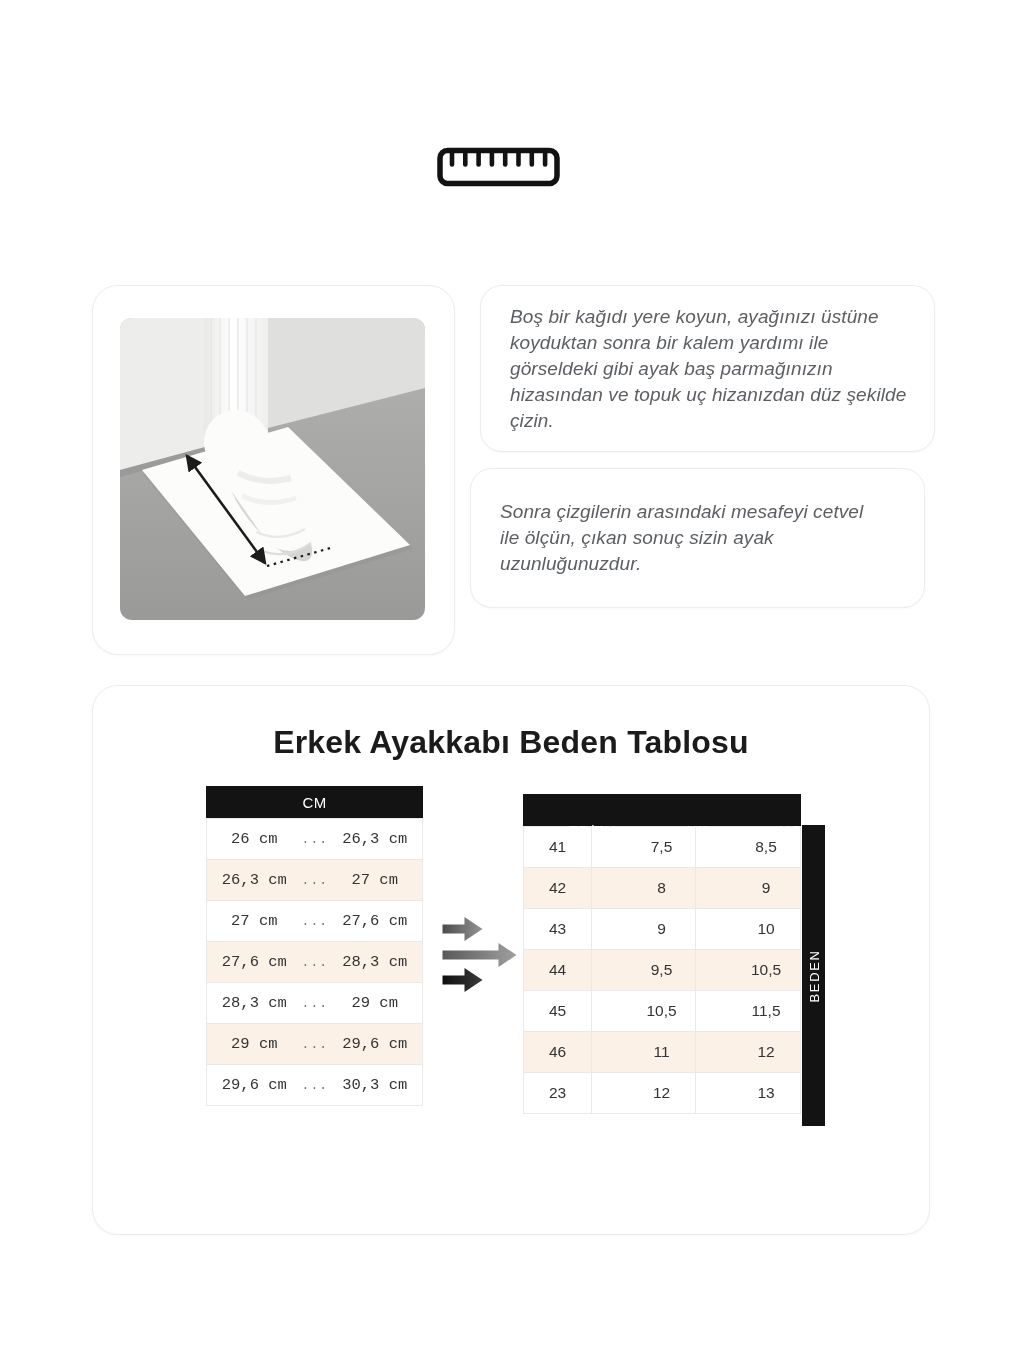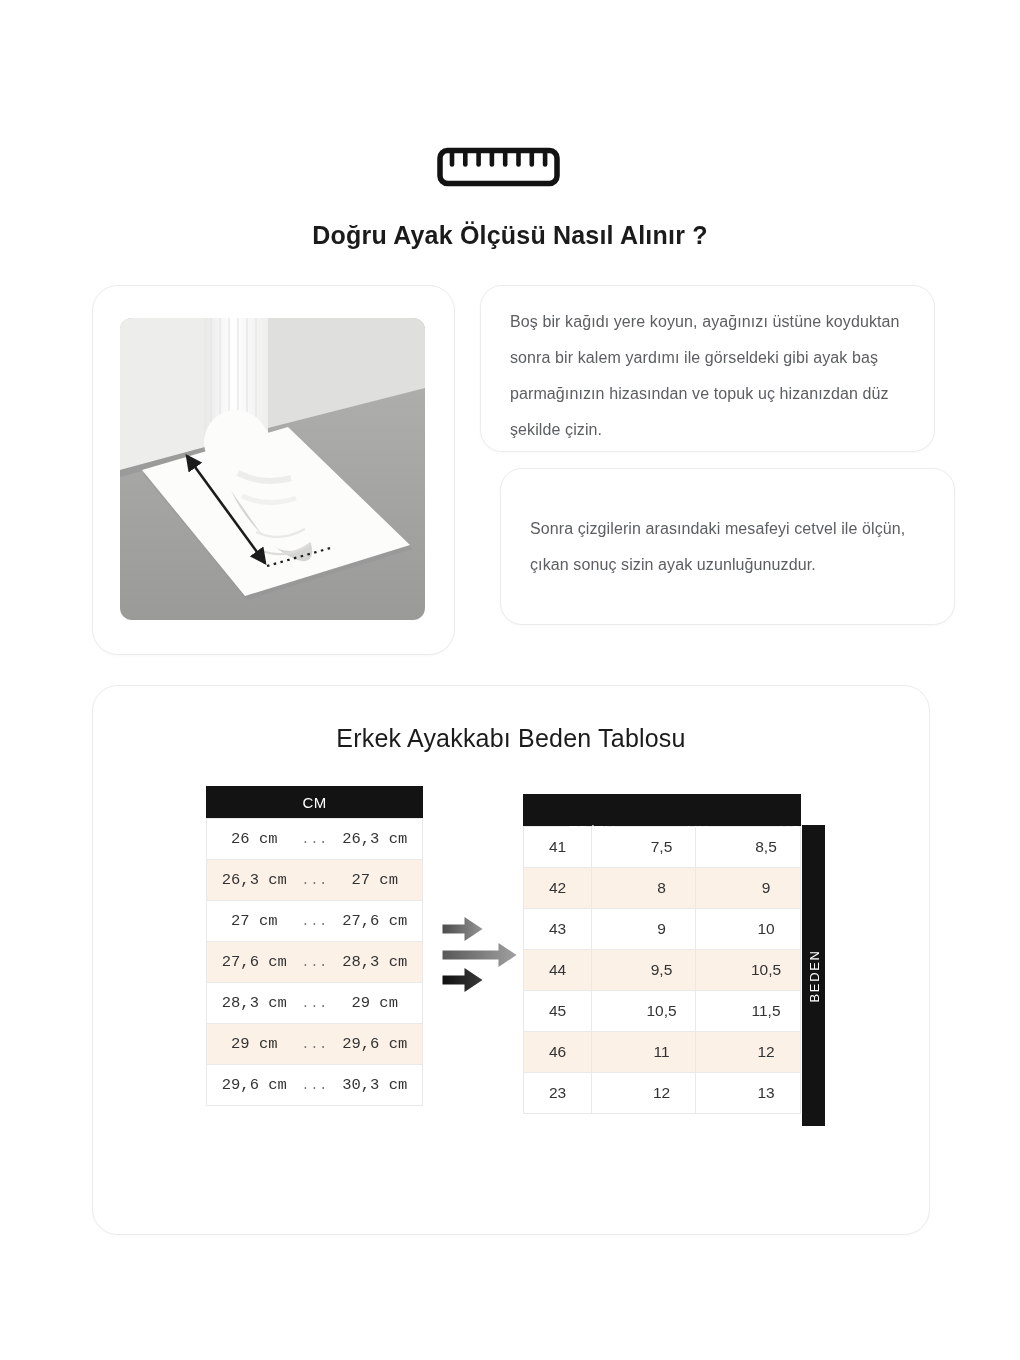--- a/index.html
+++ b/index.html
@@ -13,29 +13,29 @@
     font-size:25px; font-weight:700; color:#1b1b1b; letter-spacing:0.2px; }
 
   .card { position:absolute; background:#ffffff; border:1px solid #ececec; border-radius:22px;
     box-shadow:0 1px 3px rgba(0,0,0,0.03); }
 
   .photo-card { left:92px; top:285px; width:363px; height:370px; border-radius:26px; }
   .photo-frame { position:absolute; left:27px; top:32px; width:305px; height:302px;
     border-radius:12px; overflow:hidden; }
 
   .instr-card-1 { left:480px; top:285px; width:455px; height:167px; }
-  .instr-card-2 { left:500px; top:468px; width:455px; height:157px; }
-  .instr-text { position:absolute; left:29px; width:404px; font-size:16px;
-    line-height:36px; color:#5b5e62; letter-spacing:0.1px; }
+  .instr-card-2 { left:470px; top:468px; width:455px; height:140px; }
+  .instr-text { position:absolute; left:29px; width:404px; font-size:19px;
+    line-height:26px; color:#5b5e62; letter-spacing:0.1px;font-style:italic; }
   .instr-card-1 .instr-text { top:18px; }
   .instr-card-2 .instr-text { top:50%; transform:translateY(-50%); width:386px; }
 
   .size-card { left:92px; top:685px; width:838px; height:550px; border-radius:26px; }
   .size-title { position:absolute; left:0; right:0; top:38px; text-align:center;
-    font-size:25px; font-weight:400; color:#1b1b1b; letter-spacing:0.2px; }
+    font-size:32px; font-weight:700; color:#1b1b1b; letter-spacing:0.2px; }
 
   .tbl { position:absolute; }
   .cm-tbl { left:113px; top:100px; width:217px; }
   .conv-tbl { left:430px; top:108px; width:278px; }
 
   .thead { height:32px; background:var(--header-bg,#131313); color:#fff; font-size:15px;
     display:flex; align-items:center; justify-content:center; letter-spacing:0.4px; }
   .thead.cols3 { display:grid; grid-template-columns:repeat(3,1fr); }
   .thead.cols3 span { text-align:right;margin-top:28px; }
 
@@ -73,21 +73,20 @@
         <line x1="41.6" y1="6" x2="41.6" y2="17.5"></line>
         <line x1="54.9" y1="6" x2="54.9" y2="17.5"></line>
         <line x1="68.2" y1="6" x2="68.2" y2="17.5"></line>
         <line x1="81.5" y1="6" x2="81.5" y2="17.5"></line>
         <line x1="94.8" y1="6" x2="94.8" y2="17.5"></line>
         <line x1="108.1" y1="6" x2="108.1" y2="17.5"></line>
       </g>
     </svg>
   </div>
 
-  <h1 class="page-title">Doğru Ayak Ölçüsü Nasıl Alınır ?</h1>
 
   <div class="card photo-card">
     <div class="photo-frame">
       <svg viewBox="0 0 305 302" width="305" height="302">
         <defs>
           <linearGradient id="floorG" x1="0" y1="0" x2="0" y2="1">
             <stop offset="0" stop-color="#b3b3b2"></stop>
               <stop offset="1" stop-color="#9a9a99"></stop>
           </linearGradient>
           <linearGradient id="sockG" x1="0" y1="0" x2="1" y2="0">

